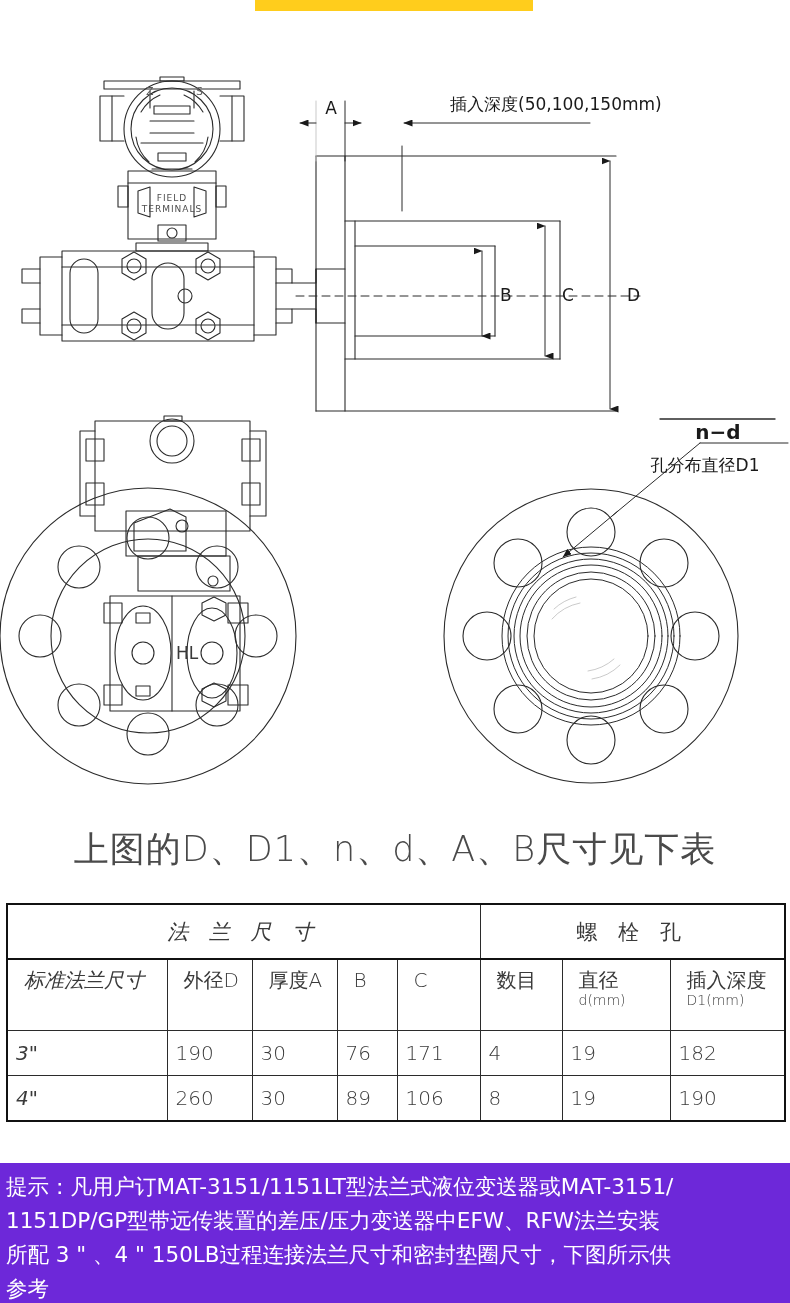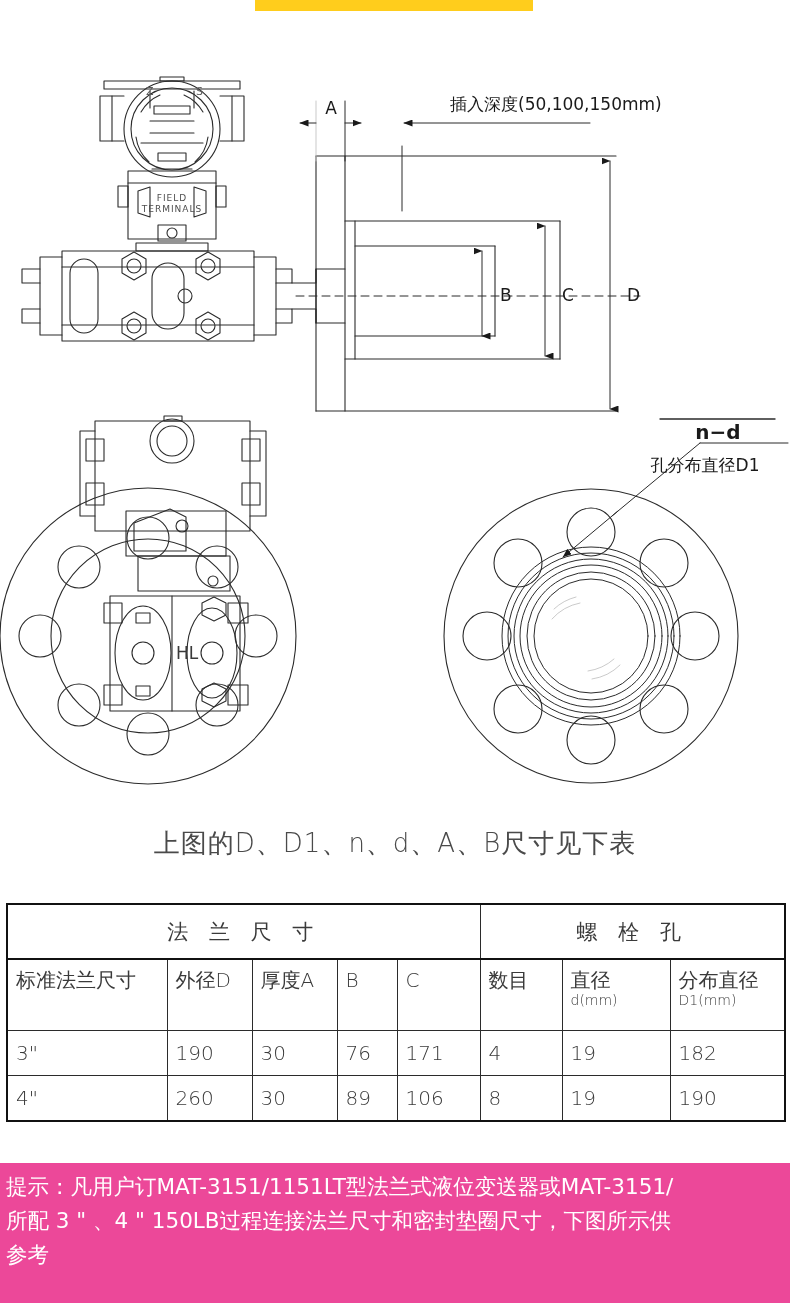--- a/index.html
+++ b/index.html
@@ -36,21 +36,21 @@
   }
   #drawing-svg { display: block; }
 
   
   #caption {
     position: absolute;
     left: 0;
     top: 826px;
     width: 790px;
     text-align: center;
-    font-size: 26px;
+    font-size: 35px;
     letter-spacing: 1px;
     color: #4a4a4a;
     font-family: "DejaVu Sans", sans-serif;
     font-weight: 300;
   }
 
   
   #spec-table-wrap {
     position: absolute;
     left: 6px;
@@ -74,45 +74,45 @@
     text-align: center;
     font-size: 21px;
     letter-spacing: 7px;
     height: 53px;
     border-bottom: 2px solid #111 !important;
     border-top: 2px solid #111 !important;
   }
   #spec-table tr.colhead td {
     height: 62px;
     font-size: 20px;
-    padding-left: 8px;
+    padding-left: 16px;
     vertical-align: top;
     padding-top: 8px;
     line-height: 1.22;
   }
   #spec-table tr.datarow td {
     height: 44px;
     font-size: 20px;
     padding-left: 8px;
   }
   #spec-table tr.datarow.last td {
     border-bottom: 2px solid #111;
   }
-  .cell-l { border-left: 2px solid #111 !important; }
+  .cell-l { border-left: 2px solid #111 !important; font-style: italic; }
   .cell-r { border-right: 2px solid #111 !important; }
   .sub2 { font-size: 14px; display: block; }
 
   
   #note {
     position: absolute;
     left: 0;
     top: 1163px;
     width: 790px;
     height: 140px;
-    background: #ec4899;
+    background: #6d28d9;
     color: #ffffff;
     font-family: "DejaVu Sans", sans-serif;
     font-size: 21.5px;
     line-height: 34px;
     padding: 7px 6px 0 6px;
     box-sizing: border-box;
     letter-spacing: 0px;
   }
 </style>
 </head>
@@ -373,21 +373,21 @@
         <span>C</span>
       </td>
       <td>
         <span>数目</span>
       </td>
       <td>
         <span>直径</span>
         <span class="sub2">d(mm)</span>
       </td>
       <td class="cell-r">
-        <span>分布直径</span>
+        <span>插入深度</span>
         <span class="sub2">D1(mm)</span>
       </td>
     </tr>
     <tr class="datarow">
       <td class="cell-l">3"</td>
       <td>190</td>
       <td>30</td>
       <td>76</td>
       <td>171</td>
       <td>4</td>
@@ -403,15 +403,16 @@
       <td>8</td>
       <td>19</td>
       <td class="cell-r">190</td>
     </tr>
   </tbody>
 </table>
 </div>
 
 <div id="note">
   <div>提示：凡用户订MAT-3151/1151LT型法兰式液位变送器或MAT-3151/</div>
+  <div>1151DP/GP型带远传装置的差压/压力变送器中EFW、RFW法兰安装</div>
   <div>所配 3 " 、4 " 150LB过程连接法兰尺寸和密封垫圈尺寸，下图所示供</div>
   <div>参考</div>
 </div>
 
 </body></html>

